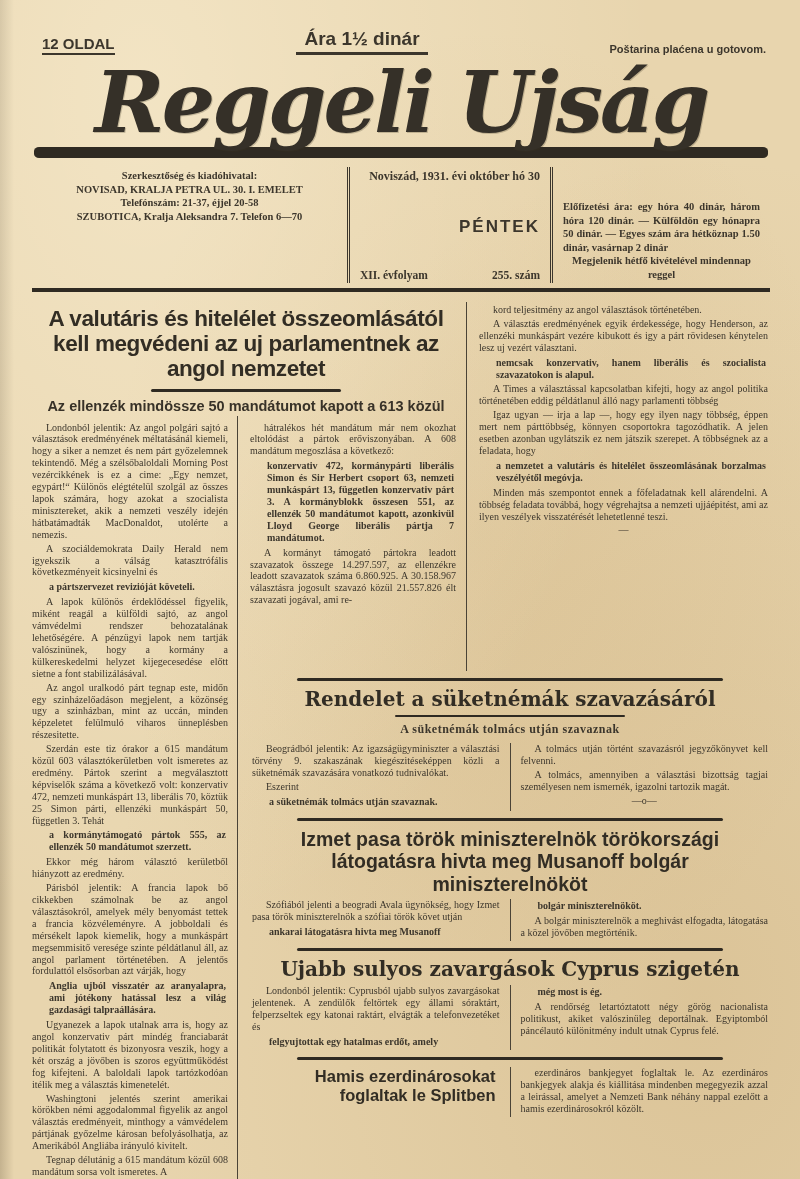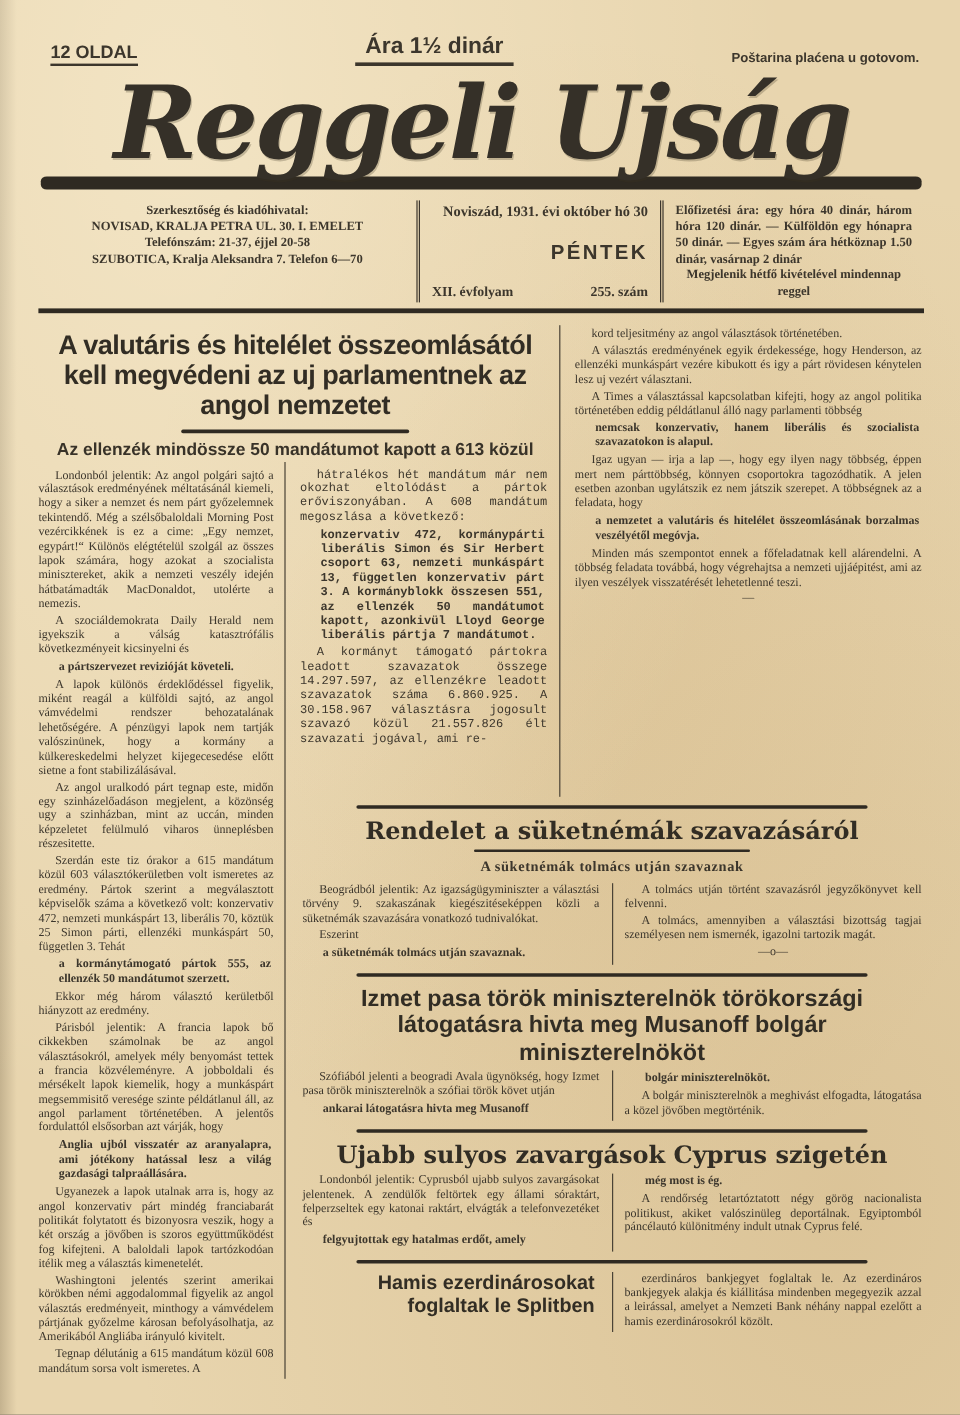--- a/index.html
+++ b/index.html
@@ -33,35 +33,35 @@
   .infobox{display:flex;align-items:stretch;border-bottom:4px solid #2f2a22;
     padding:6px 0 5px;margin-top:3px;}
   .infobox .cell{padding:2px 10px;}
   .info-left{width:295px;text-align:center;}
   .info-left .info-line{margin:0;font-size:10.5px;line-height:13.5px;font-weight:bold;}
   .info-center{width:180px;border-left:3px double #3c362c;border-right:3px double #3c362c;
     display:flex;flex-direction:column;justify-content:space-between;text-align:right;}
   .info-center .date{font-size:12px;font-weight:bold;}
   .info-center .day{font-family:"Liberation Sans", sans-serif;font-size:17px;font-weight:bold;letter-spacing:2px;margin:2px 0;}
   .info-center .volrow{display:flex;justify-content:space-between;font-size:11.5px;font-weight:bold;}
-  .info-right{flex:1;text-align:center;}
+  .info-right{flex:1;text-align:center;margin-top:31px;}
   .info-right p{margin:0;font-size:10.5px;line-height:13.5px;font-weight:bold;text-align:justify;}
   .info-right p.centered{text-align:center;}
   
   .main-grid{display:grid;grid-template-columns:206px 228px 1fr;margin-top:10px;}
   .headline-zone{grid-column:1/3;grid-row:1;padding:4px 6px 2px 0;}
   .headline-zone h1{
     font-family:"Liberation Sans", sans-serif;font-size:22.5px;line-height:1.12;
     text-align:center;margin:0;color:#322d24;letter-spacing:-.4px;font-weight:bold;}
   .head-rule{height:3px;width:190px;background:#2f2a22;border-radius:2px;margin:7px auto 6px;}
   .headline-zone h2{
     font-family:"Liberation Sans", sans-serif;font-size:14.5px;text-align:center;
     margin:0;font-weight:bold;color:#383228;}
   .col1{grid-column:1;grid-row:2/4;border-right:1.5px solid #4a4336;padding:6px 9px 0 0;}
-  .col2{grid-column:2;grid-row:2;padding:6px 10px 0 12px;font-family:Liberation Mono, monospace;}
+  .col2{grid-column:2;grid-row:2;padding:6px 10px 0 12px;}
   .col3{grid-column:3;grid-row:1/3;border-left:1.5px solid #4a4336;padding:2px 2px 0 12px;}
   .subarticles{grid-column:2/4;grid-row:3;padding:0 0 0 12px;}
   
   .para{margin:0 0 2px;font-size:10px;line-height:11.9px;text-align:justify;text-indent:14px;}
   .para.s-emph{font-weight:bold;text-indent:0;padding:1px 2px 1px 17px;}
   .para.s-center{text-align:center;text-indent:0;}
   
   .tap-rule{height:3px;background:#2f2a22;border-radius:2px;width:82%;margin:7px auto;}
   .article h3.sans{font-family:"Liberation Sans", sans-serif;font-size:19.5px;line-height:1.15;
     text-align:center;margin:2px 12px 4px;font-weight:bold;color:#322d24;}
@@ -135,22 +135,22 @@
         <p class="para">Tegnap délutánig a 615 mandátum közül 608 mandátum sorsa volt ismeretes. A</p>
       </div>
     <div class="col2">
         <p class="para">hátralékos hét mandátum már nem okozhat eltolódást a pártok erőviszonyában. A 608 mandátum megoszlása a következő:</p>
         <p class="para s-emph">konzervativ 472, kormánypárti liberális Simon és Sir Herbert csoport 63, nemzeti munkáspárt 13, független konzervativ párt 3. A kormányblokk összesen 551, az ellenzék 50 mandátumot kapott, azonkivül Lloyd George liberális pártja 7 mandátumot.</p>
         <p class="para">A kormányt támogató pártokra leadott szavazatok összege 14.297.597, az ellenzékre leadott szavazatok száma 6.860.925. A 30.158.967 választásra jogosult szavazó közül 21.557.826 élt szavazati jogával, ami re-</p>
       </div>
     <div class="col3">
         <p class="para">kord teljesitmény az angol választások történetében.</p>
         <p class="para">A választás eredményének egyik érdekessége, hogy Henderson, az ellenzéki munkáspárt vezére kibukott és igy a párt rövidesen kénytelen lesz uj vezért választani.</p>
+        <p class="para s-emph">nemcsak konzervativ, hanem liberális és szocialista szavazatokon is alapul.</p>
         <p class="para">A Times a választással kapcsolatban kifejti, hogy az angol politika történetében eddig példátlanul álló nagy parlamenti többség</p>
-        <p class="para s-emph">nemcsak konzervativ, hanem liberális és szocialista szavazatokon is alapul.</p>
         <p class="para">Igaz ugyan — irja a lap —, hogy egy ilyen nagy többség, éppen mert nem párttöbbség, könnyen csoportokra tagozódhatik. A jelen esetben azonban ugylátszik ez nem játszik szerepet. A többségnek az a feladata, hogy</p>
         <p class="para s-emph">a nemzetet a valutáris és hitelélet összeomlásának borzalmas veszélyétől megóvja.</p>
         <p class="para">Minden más szempontot ennek a főfeladatnak kell alárendelni. A többség feladata továbbá, hogy végrehajtsa a nemzeti ujjáépitést, ami az ilyen veszélyek visszatérését lehetetlenné teszi.</p>
         <p class="para s-center">—</p>
       </div>
 
     <div class="subarticles">
 
       <div class="tap-rule"></div>
       <div class="article">

